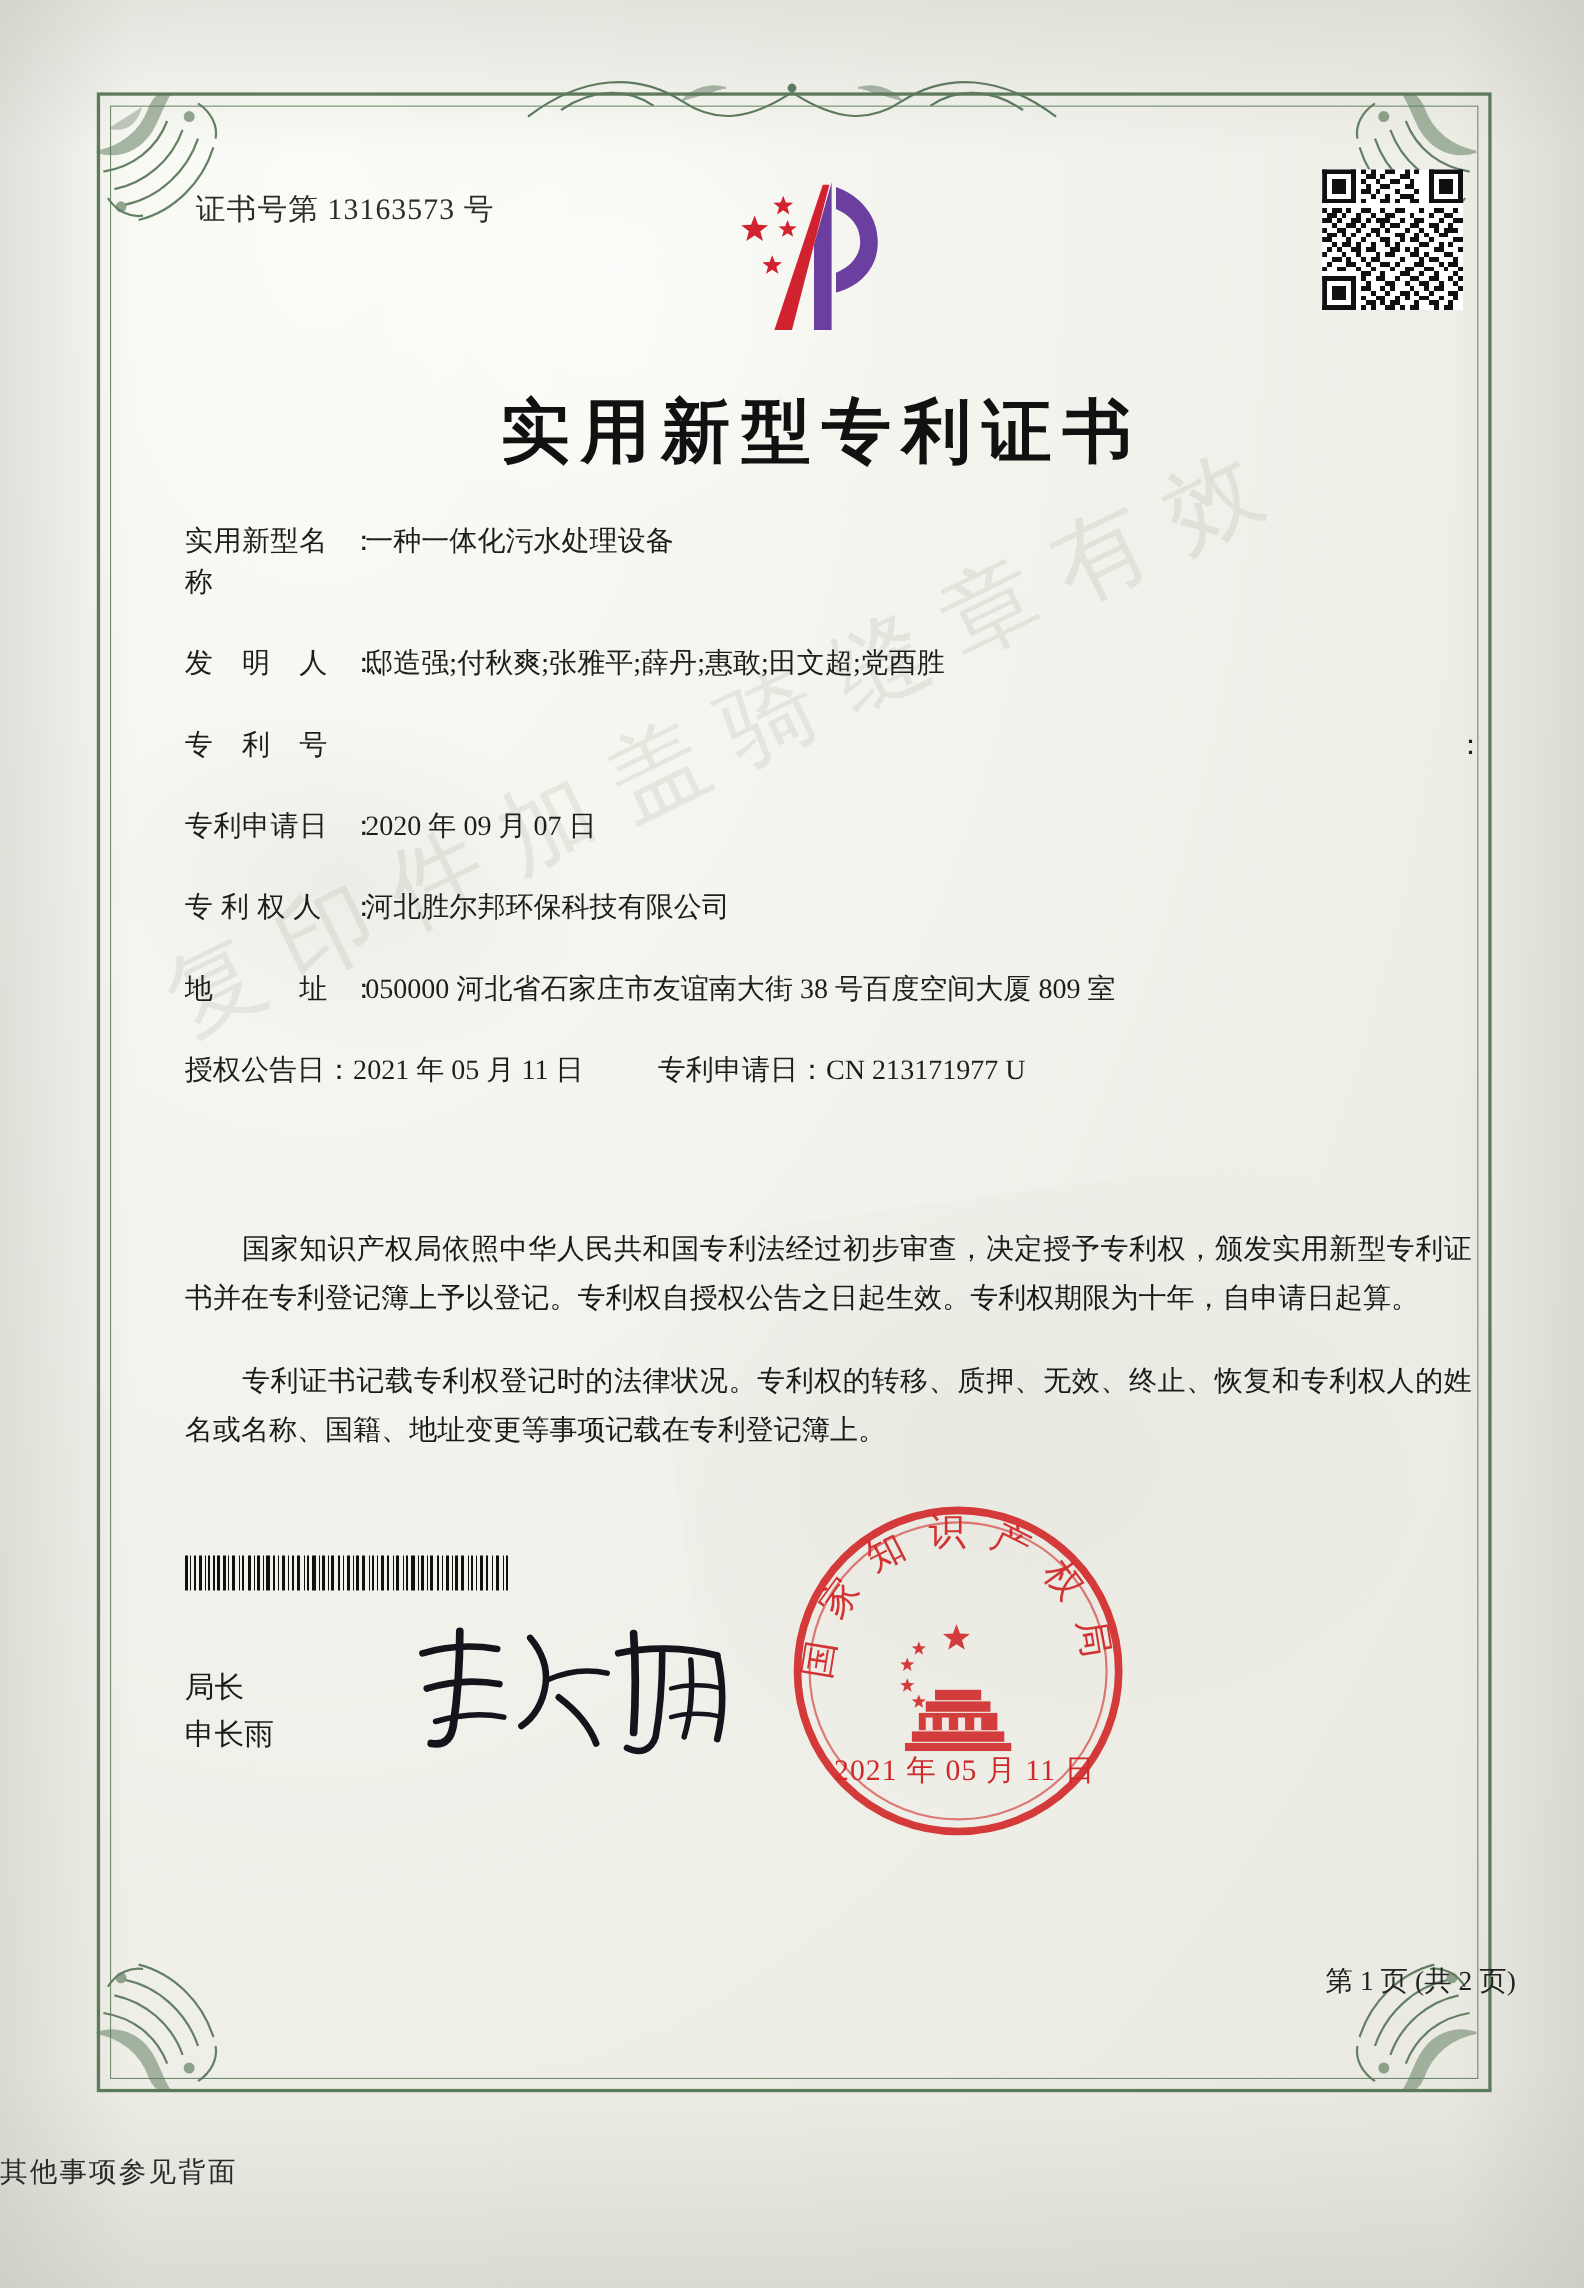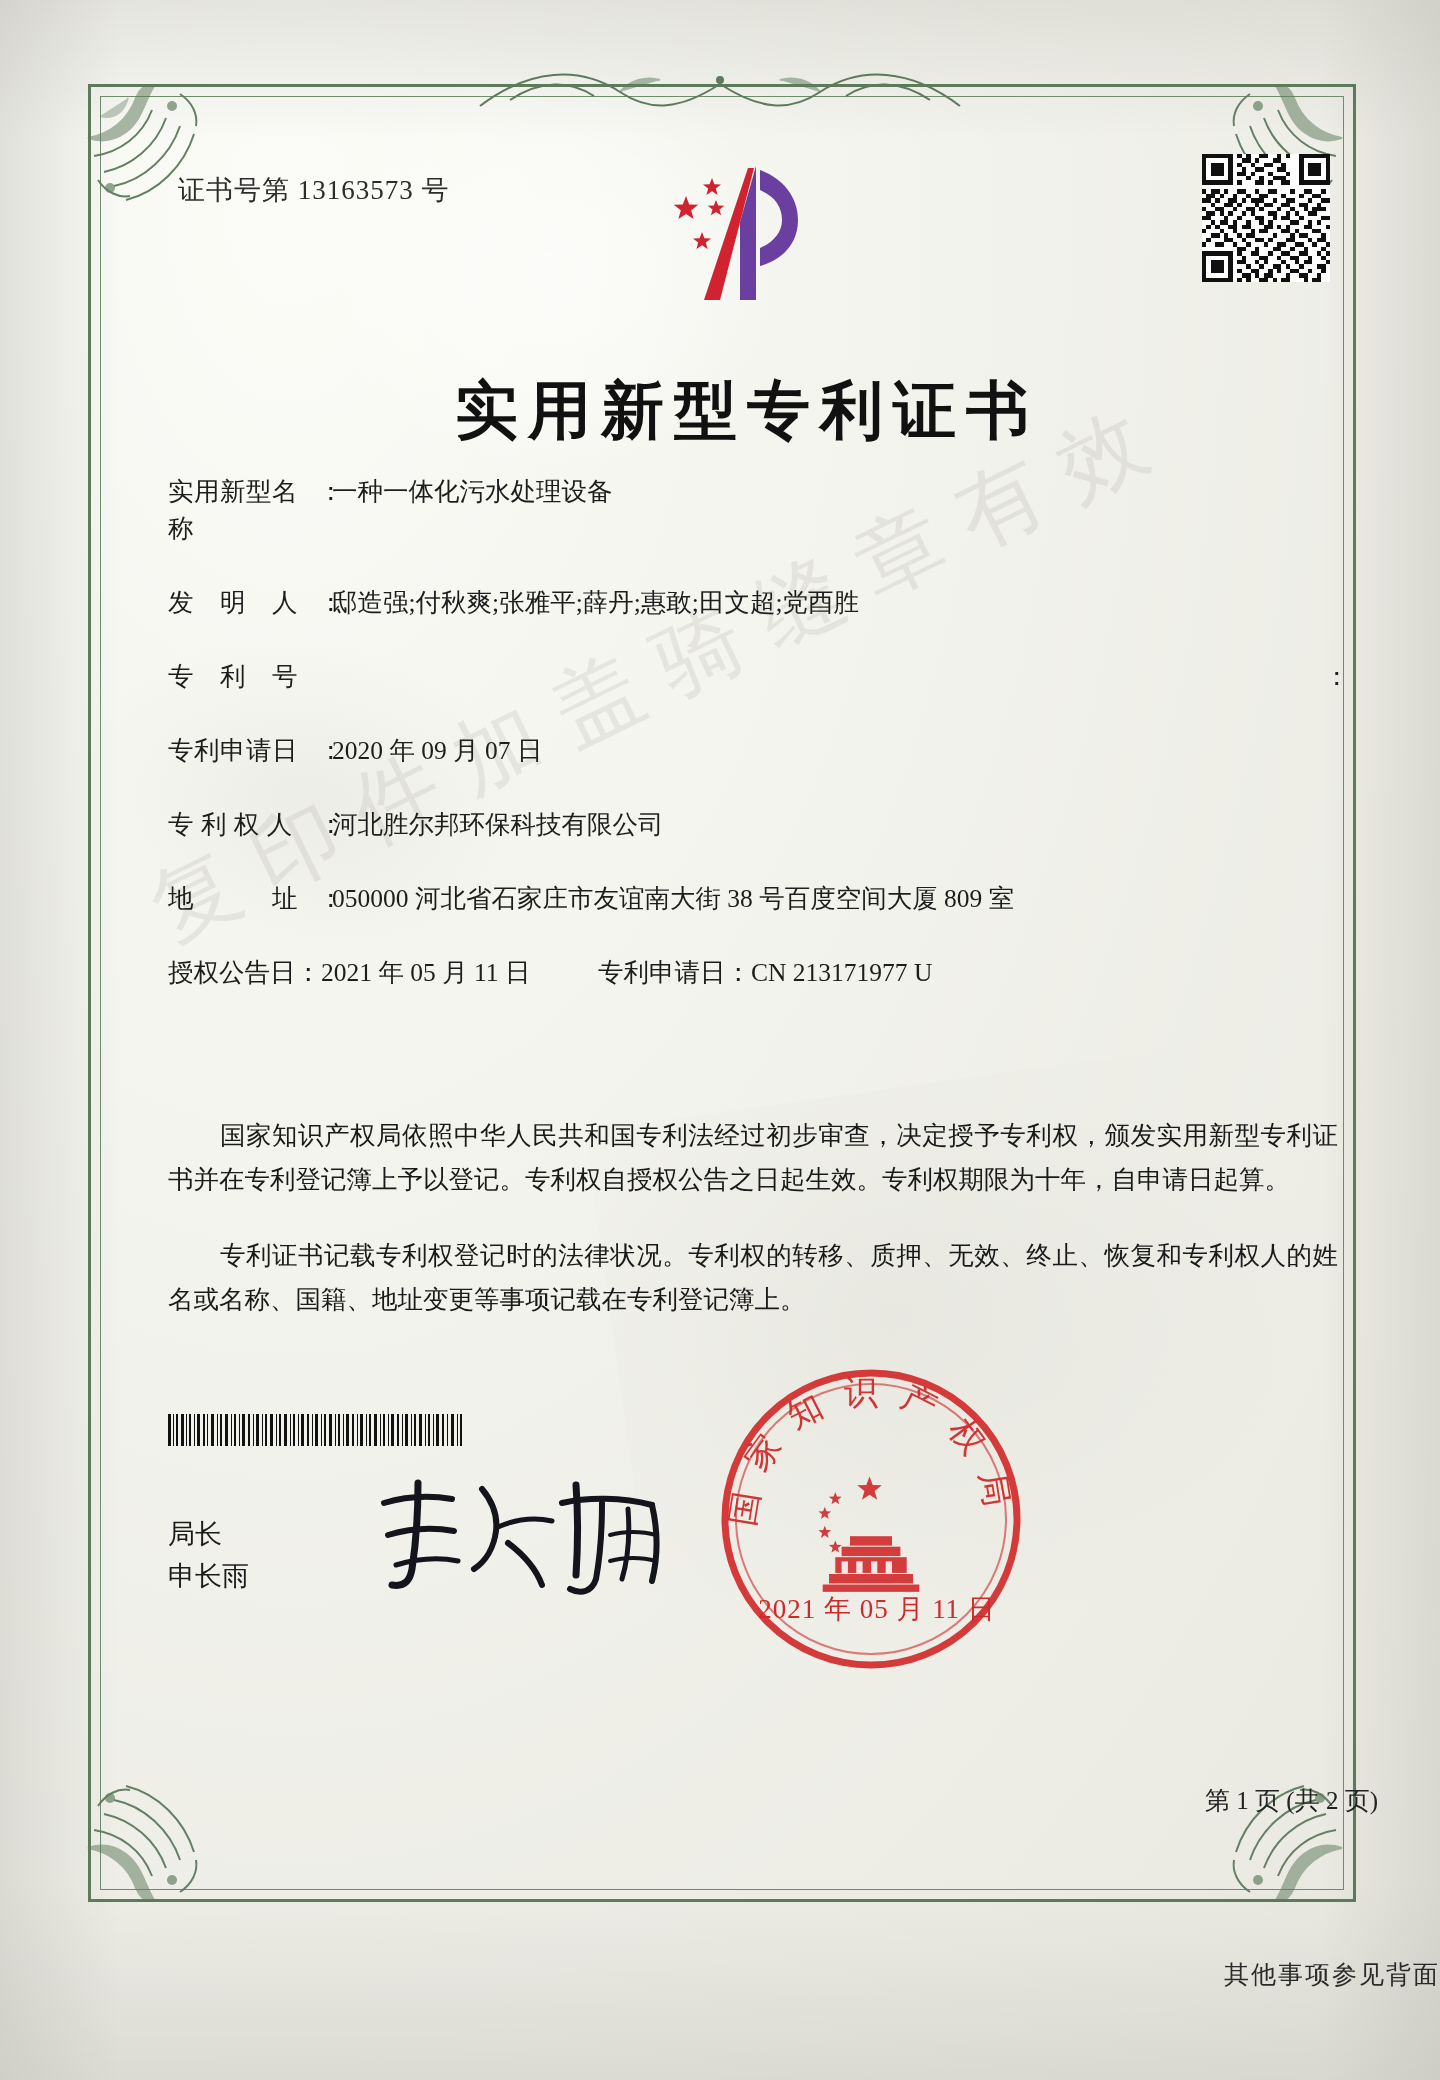--- a/index.html
+++ b/index.html
@@ -49,21 +49,21 @@
     position:absolute;left:62px;top:88px;
     font-size:27px;color:#2c2c2c;letter-spacing:1px;
     font-family:"Liberation Serif","DejaVu Serif",serif;
   }
   #qr{
     position:absolute;left:1086px;top:70px;width:128px;height:128px;
   }
   #logo{position:absolute;left:548px;top:78px;width:170px;height:150px;}
 
   .title{
-    position:absolute;left:0;top:284px;width:1262px;text-align:center;
+    position:absolute;left:0;top:266px;width:1262px;text-align:center;
     font-size:63px;font-weight:bold;letter-spacing:10px;color:#111;
     font-family:"DejaVu Serif","Liberation Serif",serif;
   }
 
   .fields{position:absolute;left:52px;top:390px;width:1170px;}
   .row{display:flex;margin-bottom:37px;font-size:25.5px;color:#1d1d1d;line-height:1.45;justify-content:space-between;}
   .lbl{width:150px;flex:none;letter-spacing:.5px;}
   .colon{width:14px;flex:none;}
   .val{flex:1;}
   .inline-2{display:flex;font-size:25.5px;color:#1d1d1d;margin-bottom:34px;}
@@ -88,21 +88,21 @@
     position:absolute;left:636px;top:1507px;width:250px;text-align:center;
     color:#cf2a2a;font-size:27px;letter-spacing:1px;
     font-family:"Liberation Serif",serif;
   }
 
   .pagenum{
     position:absolute;left:0;top:1700px;width:1262px;text-align:right;
     font-size:25px;color:#222;
   }
   .footnote{
-    position:absolute;left:0;top:1958px;width:1440px;text-align:right;
+    position:absolute;left:0;top:1958px;width:1440px;text-align:left;
     font-size:25px;color:#2a2a2a;letter-spacing:2px;
   }
 
   
   #watermark{
     position:absolute;left:200px;top:640px;width:900px;height:520px;
     transform:rotate(-26deg);
     font-size:86px;letter-spacing:26px;color:rgba(120,120,110,.13);
     font-family:"DejaVu Serif",serif;
     pointer-events:none;white-space:nowrap;

